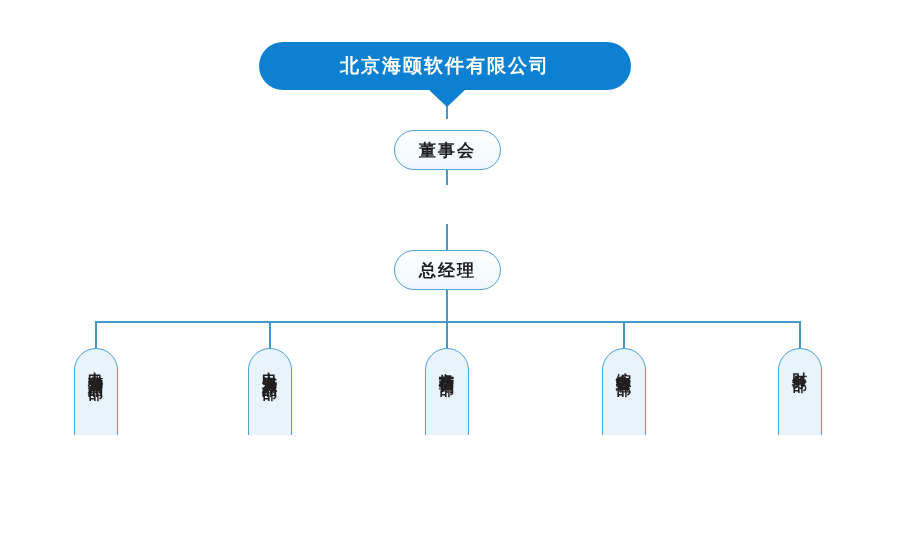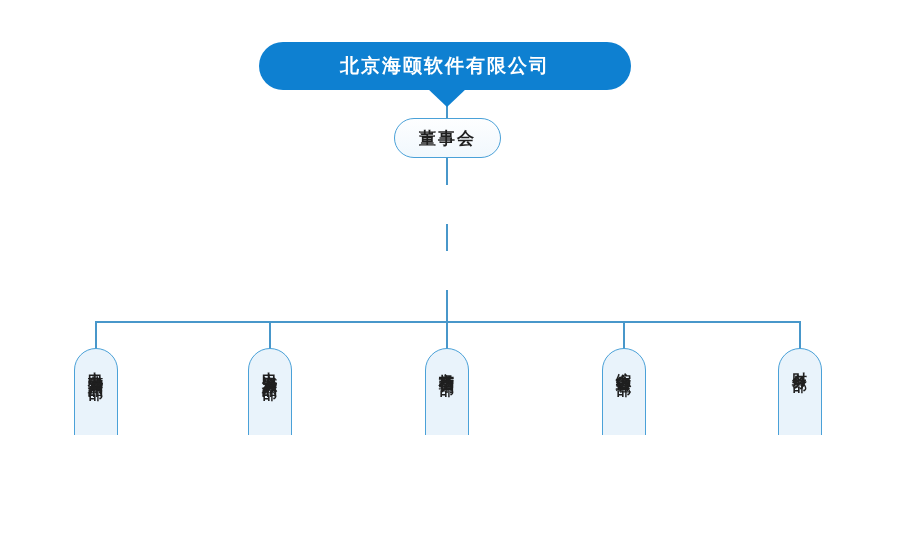--- a/index.html
+++ b/index.html
@@ -75,21 +75,21 @@
     border-radius: 21px;
     box-sizing: border-box;
     display: flex; align-items: center; justify-content: center;
     color: #1f1f1f;
     font-size: 17px;
     font-weight: 600;
     letter-spacing: 2px;
     white-space: nowrap;
     z-index: 3;
   }
-  .node-1 { top: 118px; }
+  .node-1 { top: 130px; }
   .node-2 { top: 184px; }
   .node-3 { top: 250px; }
   
   .dept {
     position: absolute;
     top: 348px;
     width: 44px; height: 136px;
     background: #e9f3fb;
     border: 1.5px solid #4aa1d8;
     border-radius: 22px;
@@ -128,20 +128,21 @@
   <div class="vline v-n2n3"></div>
   <div class="vline v-n3bus"></div>
   <div class="hline"></div>
   <div class="drop drop-1"></div>
   <div class="drop drop-2"></div>
   <div class="drop drop-3"></div>
   <div class="drop drop-4"></div>
   <div class="drop drop-5"></div>
 
   <div class="node node-1">董事会</div>
+  <div class="node node-3">总经理</div>
 
   <div class="dept dept-1">
     <span>电力营销产品部</span>
   </div>
   <div class="dept dept-2">
     <span>电力资源产品部</span>
   </div>
   <div class="dept dept-3">
     <span>市场营销部</span>
   </div>

